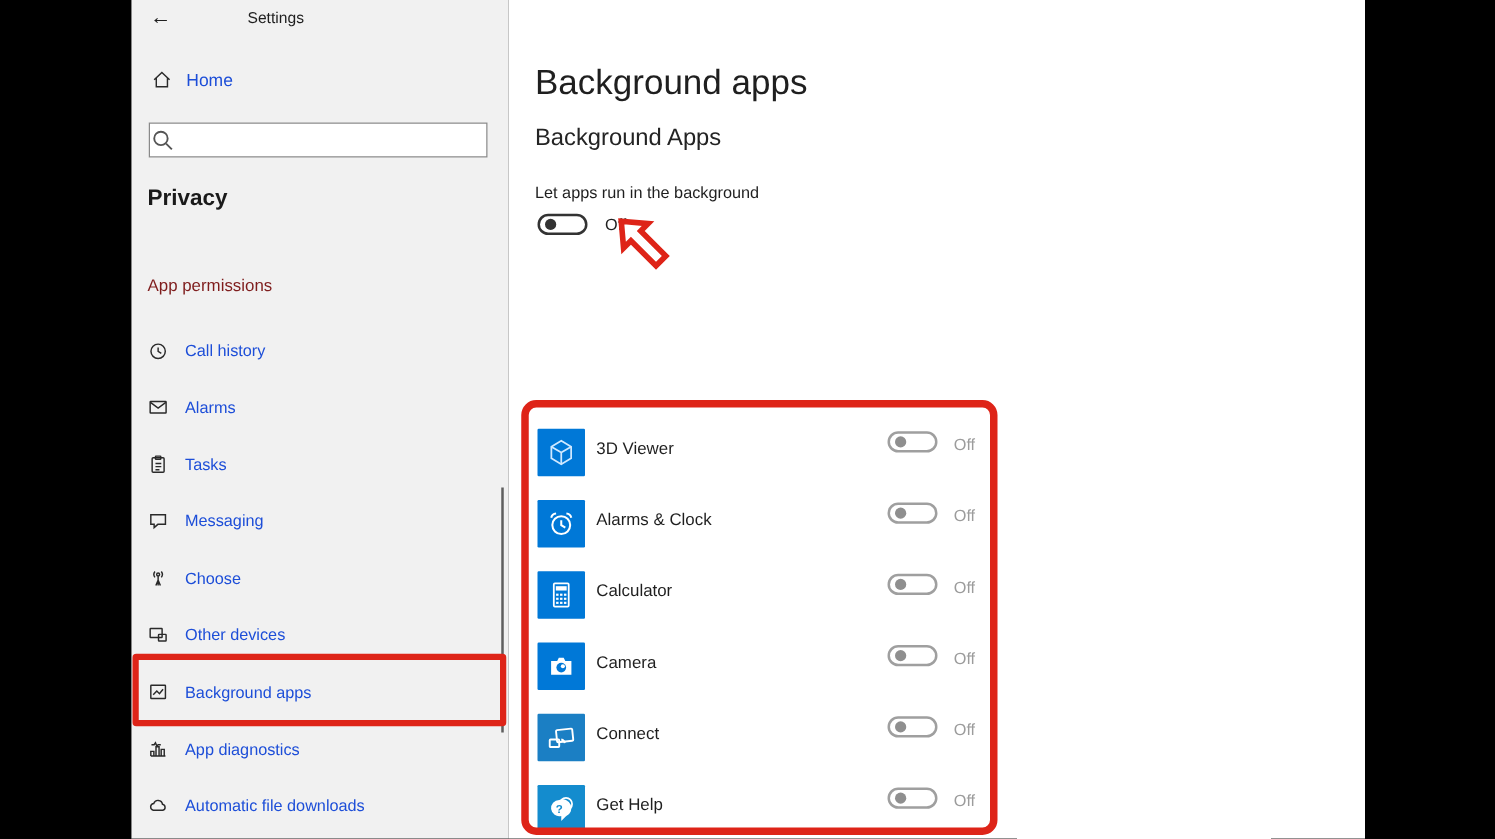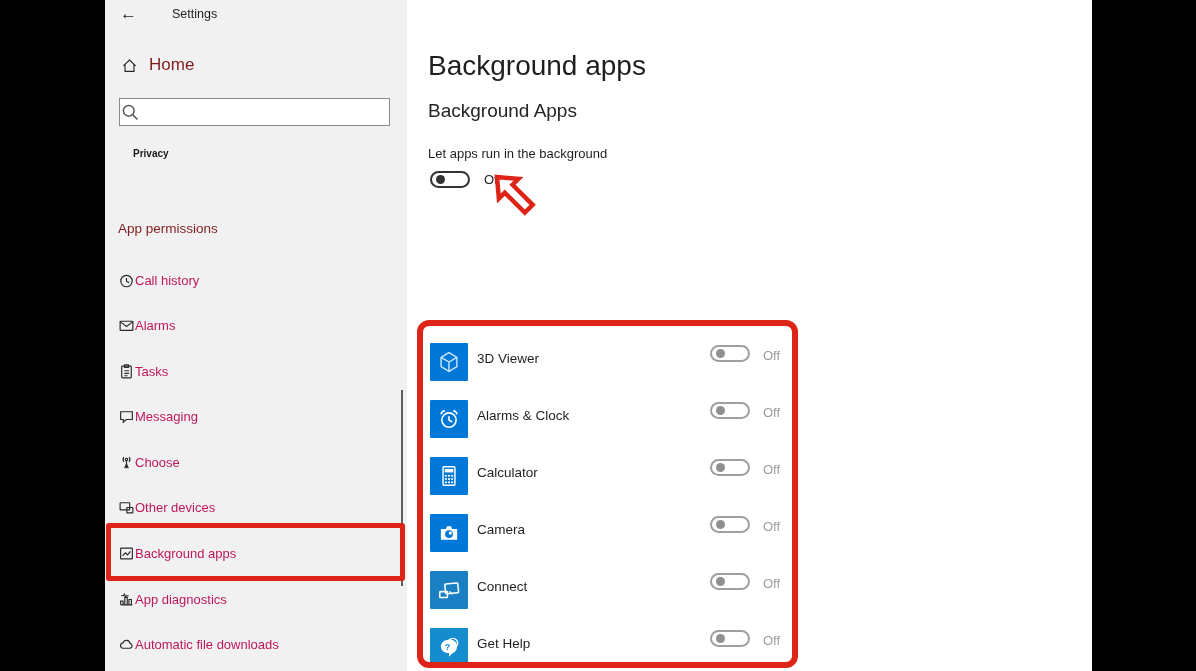--- a/index.html
+++ b/index.html
@@ -4,33 +4,33 @@
 <style>
   * { margin:0; padding:0; box-sizing:border-box; }
   html,body { width:1196px; height:671px; background:#000; overflow:hidden;
     font-family:"Liberation Sans","DejaVu Sans",sans-serif; }
   .screen { position:relative; width:1196px; height:671px; background:#000; }
 
   
   .sidebar { position:absolute; left:105px; top:0; width:302px; height:671px; background:#f1f1f1; }
   .sb-top { position:absolute; left:15px; top:4px; display:flex; align-items:center; gap:35px; }
   .back-arrow { font-size:17px; color:#1f1f1f; cursor:pointer; }
-  .sb-title { font-size:12.5px; color:#1f1f1f; }
+  .sb-title { font-size:12.5px; color:#1f1f1f;margin-left:26px; }
   .sb-home { position:absolute; left:16px; top:55px; display:flex; align-items:center; gap:11px;
-    font-size:17px; color:#7f1d1d; cursor:pointer; }
+    font-size:14px; color:#1d4ed8; cursor:pointer; }
   .sb-search { position:absolute; left:14px; top:98px; width:271px; height:28px; background:#fff;
     border:1px solid #8a8a8a; display:flex; align-items:center; }
   .sb-search input { flex:1; border:none; outline:none; background:transparent; padding:0 8px;
     font-size:12.5px; color:#333; font-family:inherit; }
   .sb-search input::placeholder { color:#5f5f5f; }
   .search-icon { width:20px; margin-right:6px; display:flex; }
-  .sb-privacy { position:absolute; left:28px; top:148px; font-size:10px; font-weight:bold; color:#1a1a1a; }
+  .sb-privacy { position:absolute; left:13px; top:148px; font-size:18px; font-weight:bold; color:#1a1a1a; }
   .sb-group { position:absolute; left:13px; top:221px; font-size:13.5px; color:#7f1d1d; }
-  .sb-item { position:absolute; left:13px; height:26px; display:flex; align-items:center; 
-    font-size:13px; color:#be185d; cursor:pointer; }
+  .sb-item { position:absolute; left:13px; height:26px; display:flex; align-items:center; gap:13px;
+    font-size:13px; color:#1d4ed8; cursor:pointer; }
   .sb-icon { width:17px; height:17px; display:flex; align-items:center; justify-content:center; }
   .sb-icon svg { width:17px; height:17px; stroke:#2a2a2a; fill:none; stroke-width:1.1; }
   .sb-scrollbar { position:absolute; left:296px; top:390px; width:2px; height:196px; background:#5f5f5f; }
   .sb-redbox { position:absolute; left:1px; top:523px; width:299px; height:58px;
     border:5px solid #de2418; border-radius:3px; pointer-events:none; z-index:6; }
 
   
   .main { position:absolute; left:407px; top:0; width:685px; height:671px; background:#fff; }
   .page-title { position:absolute; left:21px; top:50px; font-size:28px; font-weight:300; color:#1f1f1f; }
   .section-title { position:absolute; left:21px; top:100px; font-size:19px; font-weight:500; color:#242424; }

